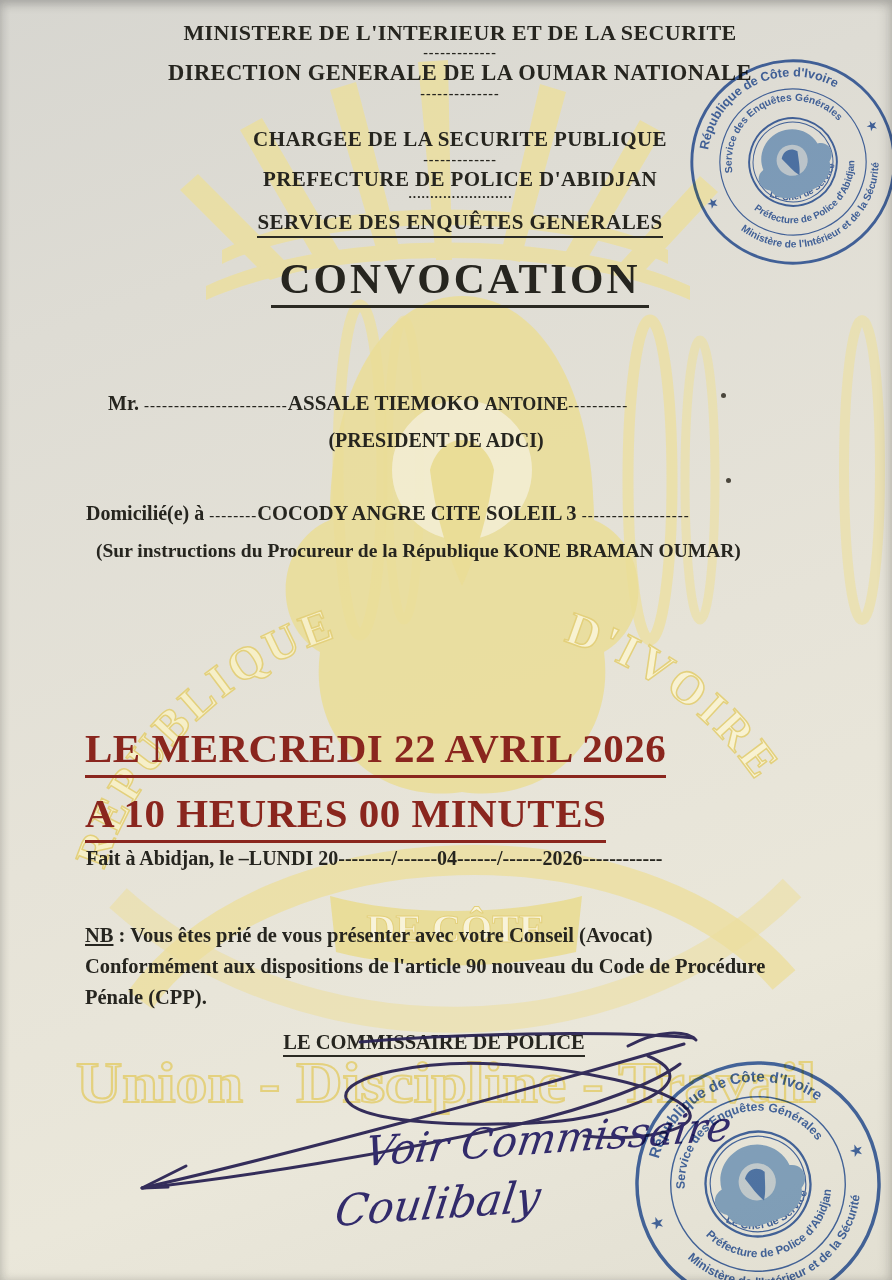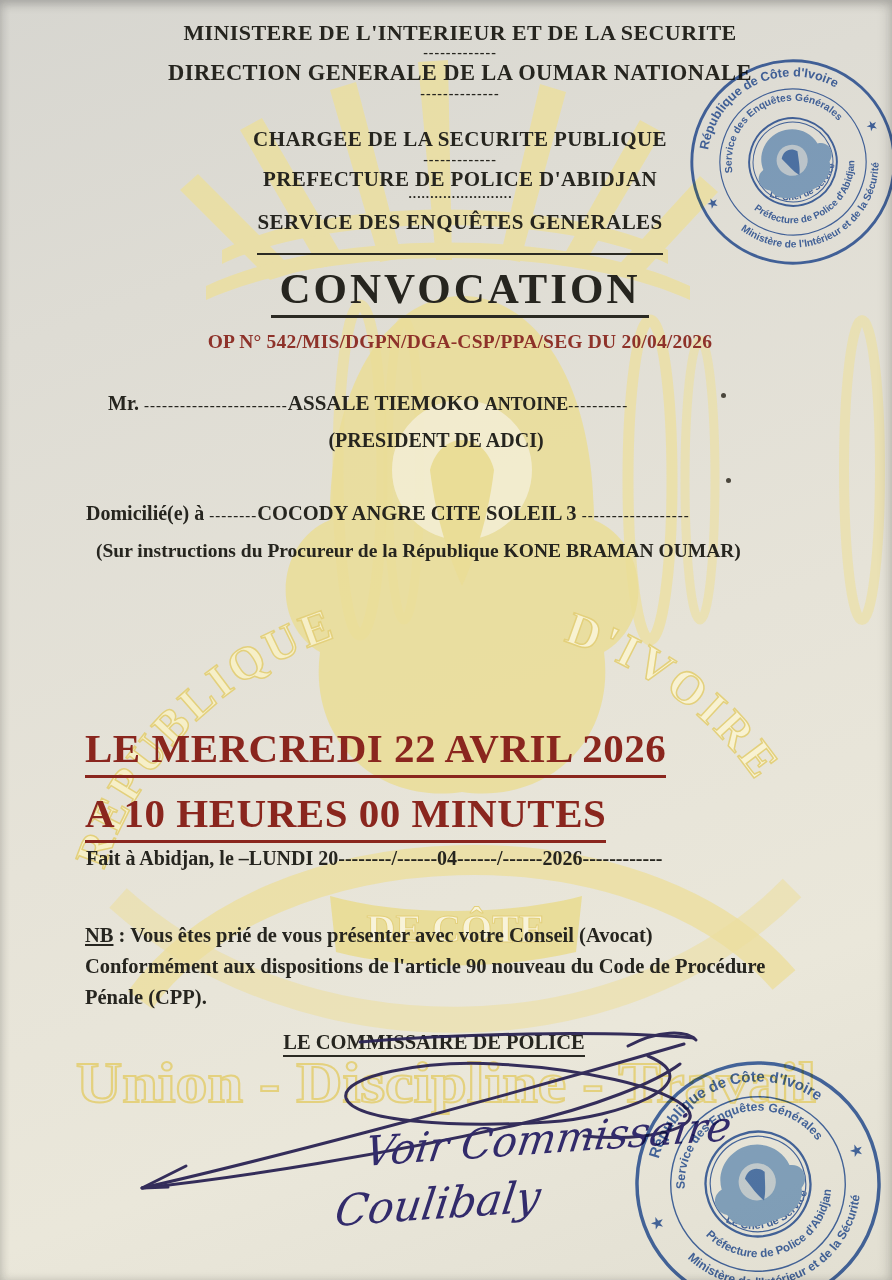--- a/index.html
+++ b/index.html
@@ -7,21 +7,21 @@
     position:relative;width:892px;height:1280px;overflow:hidden;
     background:linear-gradient(160deg,#d7d6d0 0%,#dedcd4 22%,#e6e3d8 55%,#eae7da 78%,#e2dfd2 100%);
     font-family:"Liberation Serif","DejaVu Serif",serif;color:#26251f;
   }
   .edge{position:absolute;inset:0;pointer-events:none;z-index:9;
     box-shadow:inset 0 5px 10px rgba(40,40,40,.18), inset -5px 0 12px rgba(40,40,40,.10), inset 4px 0 8px rgba(40,40,40,.06);}
   .abs{position:absolute;}
   .ctr{left:0;right:0;text-align:center;margin-left:28px;}
   .hline{font-weight:bold;letter-spacing:.4px;white-space:nowrap;}
   .sep{font-weight:bold;font-size:14px;letter-spacing:1px;line-height:10px;}
-  .service-u{display:inline-block;border-bottom:2.5px solid #2b2a23;padding-bottom:18px;}
+  .service-u{display:inline-block;border-bottom:2.5px solid #2b2a23;padding-bottom:1px;}
   .title{font-size:43px;font-weight:bold;letter-spacing:3px;}
   .title-u{display:inline-block;border-bottom:3px solid #2b2a23;padding:0 8px 2px 8px;}
   .red{color:#8e322a;}
   .ref{font-size:19.5px;font-weight:bold;letter-spacing:.2px;}
   .fieldline{font-size:20px;font-weight:bold;white-space:nowrap;}
   .bodytxt{font-size:19.5px;font-weight:bold;text-align:justify;line-height:1.53;word-spacing:2px;}
   .bigred{font-size:41px;font-weight:bold;color:#8a261e;letter-spacing:.5px;white-space:nowrap;}
   .bigred-u{display:inline-block;border-bottom:3.5px solid #8a261e;padding-bottom:3px;}
   .nbtxt{font-size:20.5px;font-weight:bold;line-height:1.5;}
   .u{text-decoration:underline;}
@@ -83,25 +83,24 @@
   <div class="abs ctr sep" style="top:89px;z-index:2;">--------------</div>
   <div class="abs ctr hline" style="top:127px;font-size:21px;z-index:2;">CHARGEE DE LA SECURITE PUBLIQUE</div>
   <div class="abs ctr sep" style="top:155px;z-index:2;">-------------</div>
   <div class="abs ctr hline" style="top:167px;font-size:21px;z-index:2;">PREFECTURE DE POLICE D'ABIDJAN</div>
   <div class="abs ctr sep" style="top:192px;font-size:13px;letter-spacing:0;z-index:2;">························</div>
 
   <div class="abs ctr" style="top:210px;z-index:2;">
     <span class="hline service-u" style="font-size:21px;">SERVICE DES ENQUÊTES GENERALES</span>
   </div>
 
-  <div class="abs ctr" style="top:264px;z-index:2;">
+  <div class="abs ctr" style="top:254px;z-index:2;">
     <span class="title title-u">CONVOCATION</span>
   </div>
 
-  <div class="abs ctr ref red" style="top:331px;z-index:2;">OP N° 542/MIS/DGPN/DGA-CSP/PPA/SEG DU 20/04/2026</div>
 
   <div class="abs fieldline" style="top:391px;left:108px;z-index:2;">
     <span>Mr.</span>
     <span style="font-size:15px;letter-spacing:1px;">------------------------</span><span style="font-size:21px;text-align:center;">ASSALE TIEMOKO </span><span style="font-size:18px;">ANTOINE</span><span style="font-size:15px;letter-spacing:1px;">----------</span>
   </div>
   <div class="abs ctr fieldline" style="top:429px;transform:translateX(-24px);z-index:2;">(PRESIDENT DE ADCI)</div>
 
   <div class="abs fieldline" style="top:502px;left:86px;z-index:2;">
     <span>Domicilié(e) à </span><span style="font-size:15px;letter-spacing:1px;">--------</span><span style="font-size:20.5px;">COCODY ANGRE CITE SOLEIL 3 </span><span style="font-size:15px;letter-spacing:1px;">------------------</span>
   </div>

